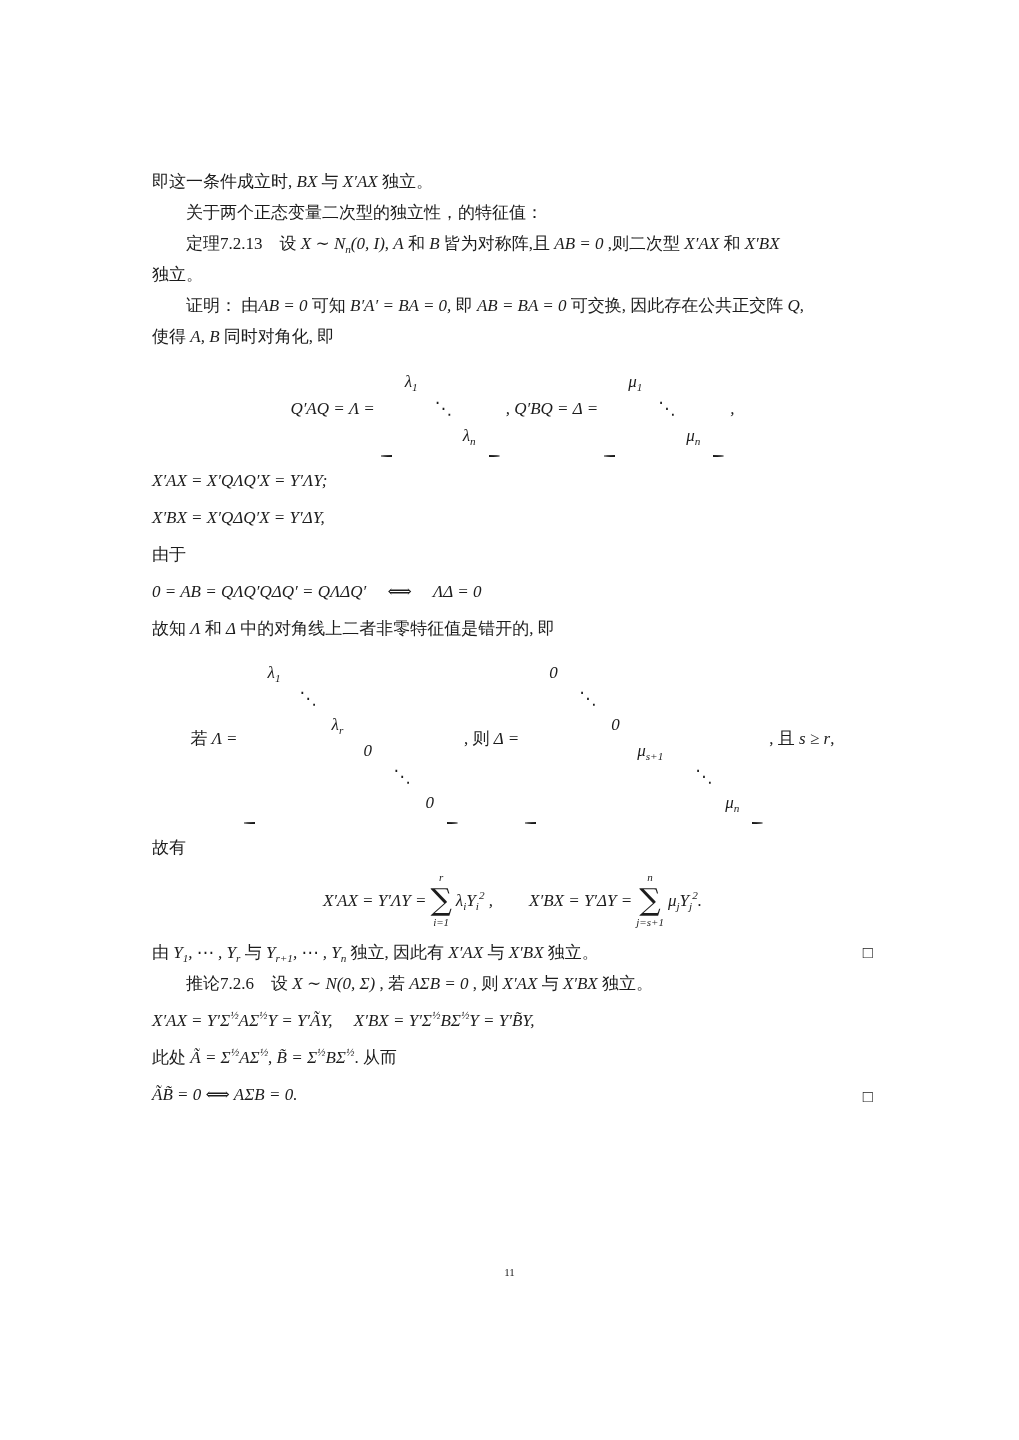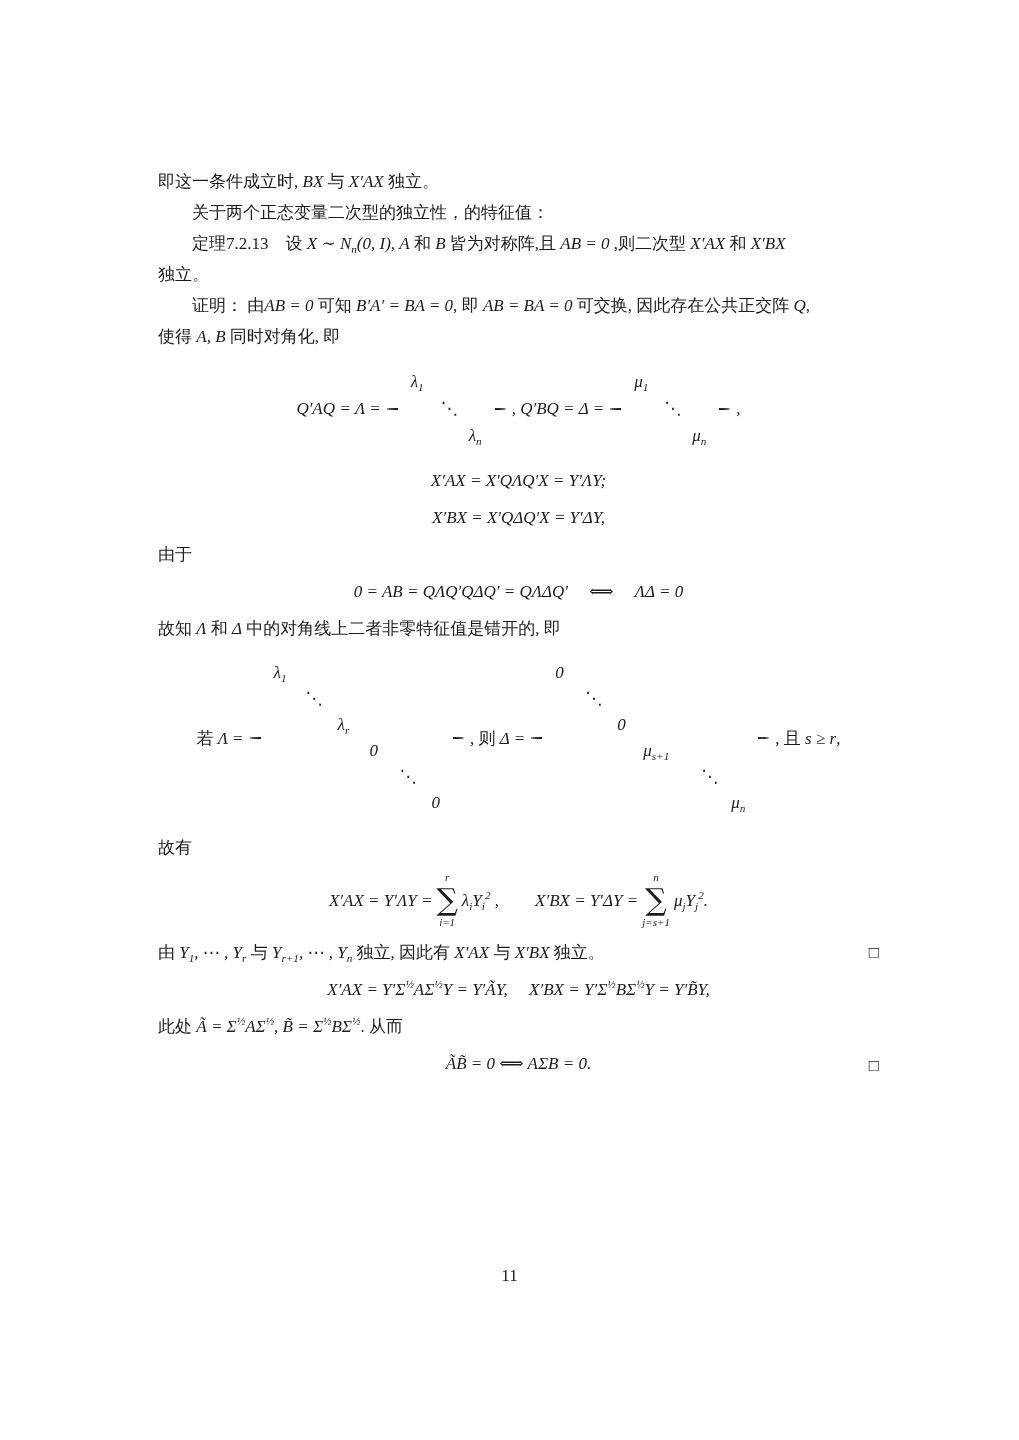--- a/index.html
+++ b/index.html
@@ -6,65 +6,65 @@
   html,body { width:1019px; height:1440px; }
   body {
     background:#ffffff;
     color:#1c1c1c;
     font-family:"Liberation Serif","DejaVu Serif",serif;
     position:relative;
     overflow:hidden;
   }
   .page {
     position:absolute;
-    left:158px; top:166px;
+    left:152px; top:166px;
     width:721px;
     font-size:17px;
     line-height:31px;
   }
   .line { margin:0; }
   .ind { text-indent:2em; }
   b { font-weight:normal; }
   
   .m {
     font-style:italic;
     font-family:"Liberation Serif","DejaVu Serif","DejaVu Sans",serif;
   }
   .m sub, .m sup, sub, sup { font-size:66%; line-height:0; }
   
-  .disp { text-align:center; margin:6px 0; }
+  .disp { text-align:left; margin:6px 0; }
   .disp-flex {
     display:flex; justify-content:center; align-items:center;
     margin:8px 0;
   }
   .rel { position:relative; }
   .qed { margin-left:auto; font-style:normal; }
   .qed-abs { position:absolute; right:0; top:2px; font-style:normal; }
   
-  .matrix { display:inline-flex; align-items:center; margin:0 6px; }
+  .matrix { display:inline-flex; align-items:flex-end; margin:0 6px; }
   .paren { width:11px; border:1.7px solid #1b1b1b; flex:0 0 11px; }
   .pl { border-right:none; border-radius:11px 0 0 11px / 50% 0 0 50%; }
   .pr { border-left:none;  border-radius:0 11px 11px 0 / 0 50% 50% 0; }
   .mat { display:flex; flex-direction:column; justify-content:center; padding:8px 13px; }
   .mat .mr { display:block; line-height:27px; white-space:pre; }
   .mat.big .mr { line-height:26px; }
   
   .bigsum {
     display:inline-flex; flex-direction:column; align-items:center;
     margin:0 4px; vertical-align:middle;
   }
   .bigsum .lim { font-size:11px; line-height:13px; }
   .bigsum .sigma {
     font-size:30px; line-height:32px; font-style:normal;
     font-family:"DejaVu Serif","DejaVu Sans",serif;
   }
   .gap { display:inline-block; width:36px; }
   .page-number {
     position:absolute; left:0; right:0; top:1266px;
-    text-align:center; font-size:17px;
+    text-align:center; font-size:11px;
   }
 </style>
 </head>
 <body>
 
 <div class="page">
 
   <p class="line">即这一条件成立时, <span class="m">BX</span> 与 <span class="m">X′AX</span> 独立。</p>
   <p class="line ind">关于两个正态变量二次型的独立性，的特征值：</p>
   <p class="line ind"><b>定理7.2.13</b>　设 <span class="m">X ∼ N<sub>n</sub>(0, I)</span>, <span class="m">A</span> 和 <span class="m">B</span> 皆为对称阵,且 <span class="m">AB = 0</span> ,则二次型 <span class="m">X′AX</span> 和 <span class="m">X′BX</span></p>
@@ -154,20 +154,21 @@
       <span class="lim m">j=s+1</span>
     </span>
     <span class="m">μ<sub>j</sub>Y<sub>j</sub><sup>2</sup>.</span>
   </div>
 
   <p class="line" style="display:flex">
     <span>由 <span class="m">Y<sub>1</sub>, ⋯ , Y<sub>r</sub></span> 与 <span class="m">Y<sub>r+1</sub>, ⋯ , Y<sub>n</sub></span> 独立, 因此有 <span class="m">X′AX</span> 与 <span class="m">X′BX</span> 独立。</span>
     <span class="qed">□</span>
   </p>
 
+  <p class="line ind"><b>推论7.2.6</b>　设 <span class="m">X ∼ N(0, Σ)</span> , 若 <span class="m">AΣB = 0</span> , 则 <span class="m">X′AX</span> 与 <span class="m">X′BX</span> 独立。</p>
 
   <div class="disp"><span class="m">X′AX = Y′Σ<sup>½</sup>AΣ<sup>½</sup>Y = Y′ÃY,　 X′BX = Y′Σ<sup>½</sup>BΣ<sup>½</sup>Y = Y′B̃Y,</span></div>
 
   <p class="line">此处 <span class="m">Ã = Σ<sup>½</sup>AΣ<sup>½</sup></span>, <span class="m">B̃ = Σ<sup>½</sup>BΣ<sup>½</sup></span>. 从而</p>
 
   <div class="disp rel">
     <span class="m">ÃB̃ = 0  ⟺  AΣB = 0.</span>
     <span class="qed-abs">□</span>
   </div>
 

